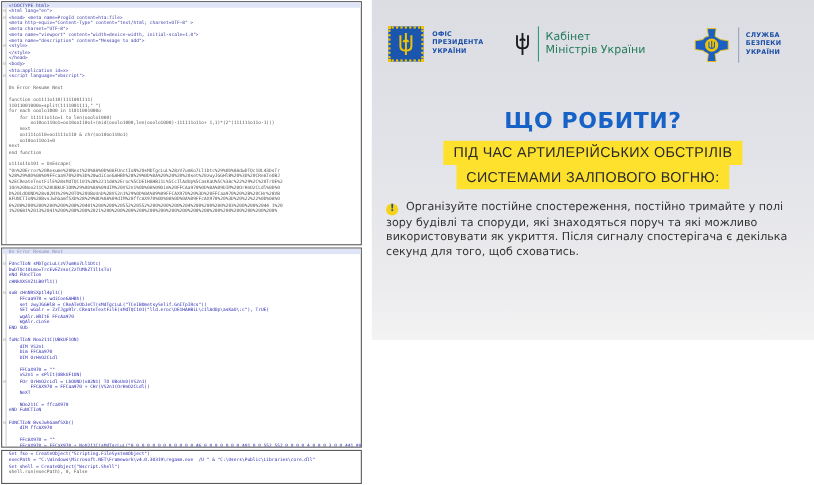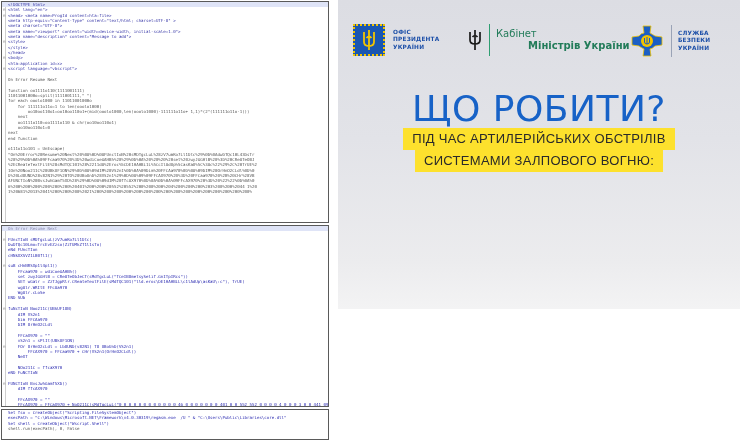--- a/index.html
+++ b/index.html
@@ -34,28 +34,28 @@
   .logos { position: absolute; top: 24px; left: 12px; right: 8px; height: 40px; }
   .logo { position: absolute; top: 0; display: flex; align-items: center; }
   .logo-op { left: 3px; }
   .logo-km { left: 116px; }
   .logo-sbu { left: 280px; }
   .op-emblem { width: 32px; height: 32px; background: #1a56b0; border: 2px dotted #f2c400; display:flex; align-items:center; justify-content:center; }
   .logo-text-small { font-family: "DejaVu Sans", sans-serif; font-weight: bold; color: #1c4fa8; font-size: 5.8px; line-height: 7.5px; letter-spacing: 0.2px; margin-left: 8px; }
   .km-trident { width: 18px; height: 30px; display:flex; align-items:center; justify-content:center; }
   .km-divider { width: 1px; height: 32px; background: #2f9e72; margin: 0 6px 0 5px; }
   .km-text { font-family: "DejaVu Sans", sans-serif; color: #237c5a; font-size: 10px; line-height: 12px; }
-  .km-text .bold { font-weight: bold; margin-left: 32px; }
+  .km-text .bold { font-weight: normal; }
   .sbu-cross { width: 34px; height: 34px; display:flex; align-items:center; justify-content:center; }
   .sbu-divider { width: 1px; height: 32px; background: #9aa3b6; margin: 0 6px 0 7px; }
 
   .title {
     position: absolute; top: 91px; left: 0; right: 0; text-align: center;
-    font-family: "DejaVu Sans", sans-serif; font-weight: normal; color: #1762c7;
-    font-size: 36px; letter-spacing: 0.5px; line-height: 36px;
+    font-family: "DejaVu Sans", sans-serif; font-weight: bold; color: #1762c7;
+    font-size: 20px; letter-spacing: 0.5px; line-height: 36px;
   }
   .subtitle { position: absolute; left: 0; right: 0; text-align: center; }
   .subtitle span {
     display: inline-block; background: #fde12d; color: #2a2a2a;
     font-family: "Liberation Sans", sans-serif; font-size: 13px; line-height: 20px;
     padding: 1px 9px; letter-spacing: 0.3px;
   }
   #sub1 { top: 128px; }
   #sub2 { top: 150px; }
 
@@ -212,20 +212,21 @@
         <div>УКРАЇНИ</div>
       </div>
     </div>
   </div>
 
   <div class="title">ЩО РОБИТИ?</div>
   <div class="subtitle" id="sub1"><span>ПІД ЧАС АРТИЛЕРІЙСЬКИХ ОБСТРІЛІВ</span></div>
   <div class="subtitle" id="sub2"><span>СИСТЕМАМИ ЗАЛПОВОГО ВОГНЮ:</span></div>
 
   <div class="items">
+    <div class="item"><span class="bang">!</span><span>Організуйте постійне спостереження, постійно тримайте у полі зору будівлі та споруди, які знаходяться поруч та які можливо використовувати як укриття. Після сигналу спостерігача є декілька секунд для того, щоб сховатись.</span></div>
   </div>
 
   <div class="footer-rule">
     <div class="ln l1"></div>
     <div class="mark">✠</div>
     <div class="ln l2"></div>
   </div>
 </div>
 
 </body></html>

